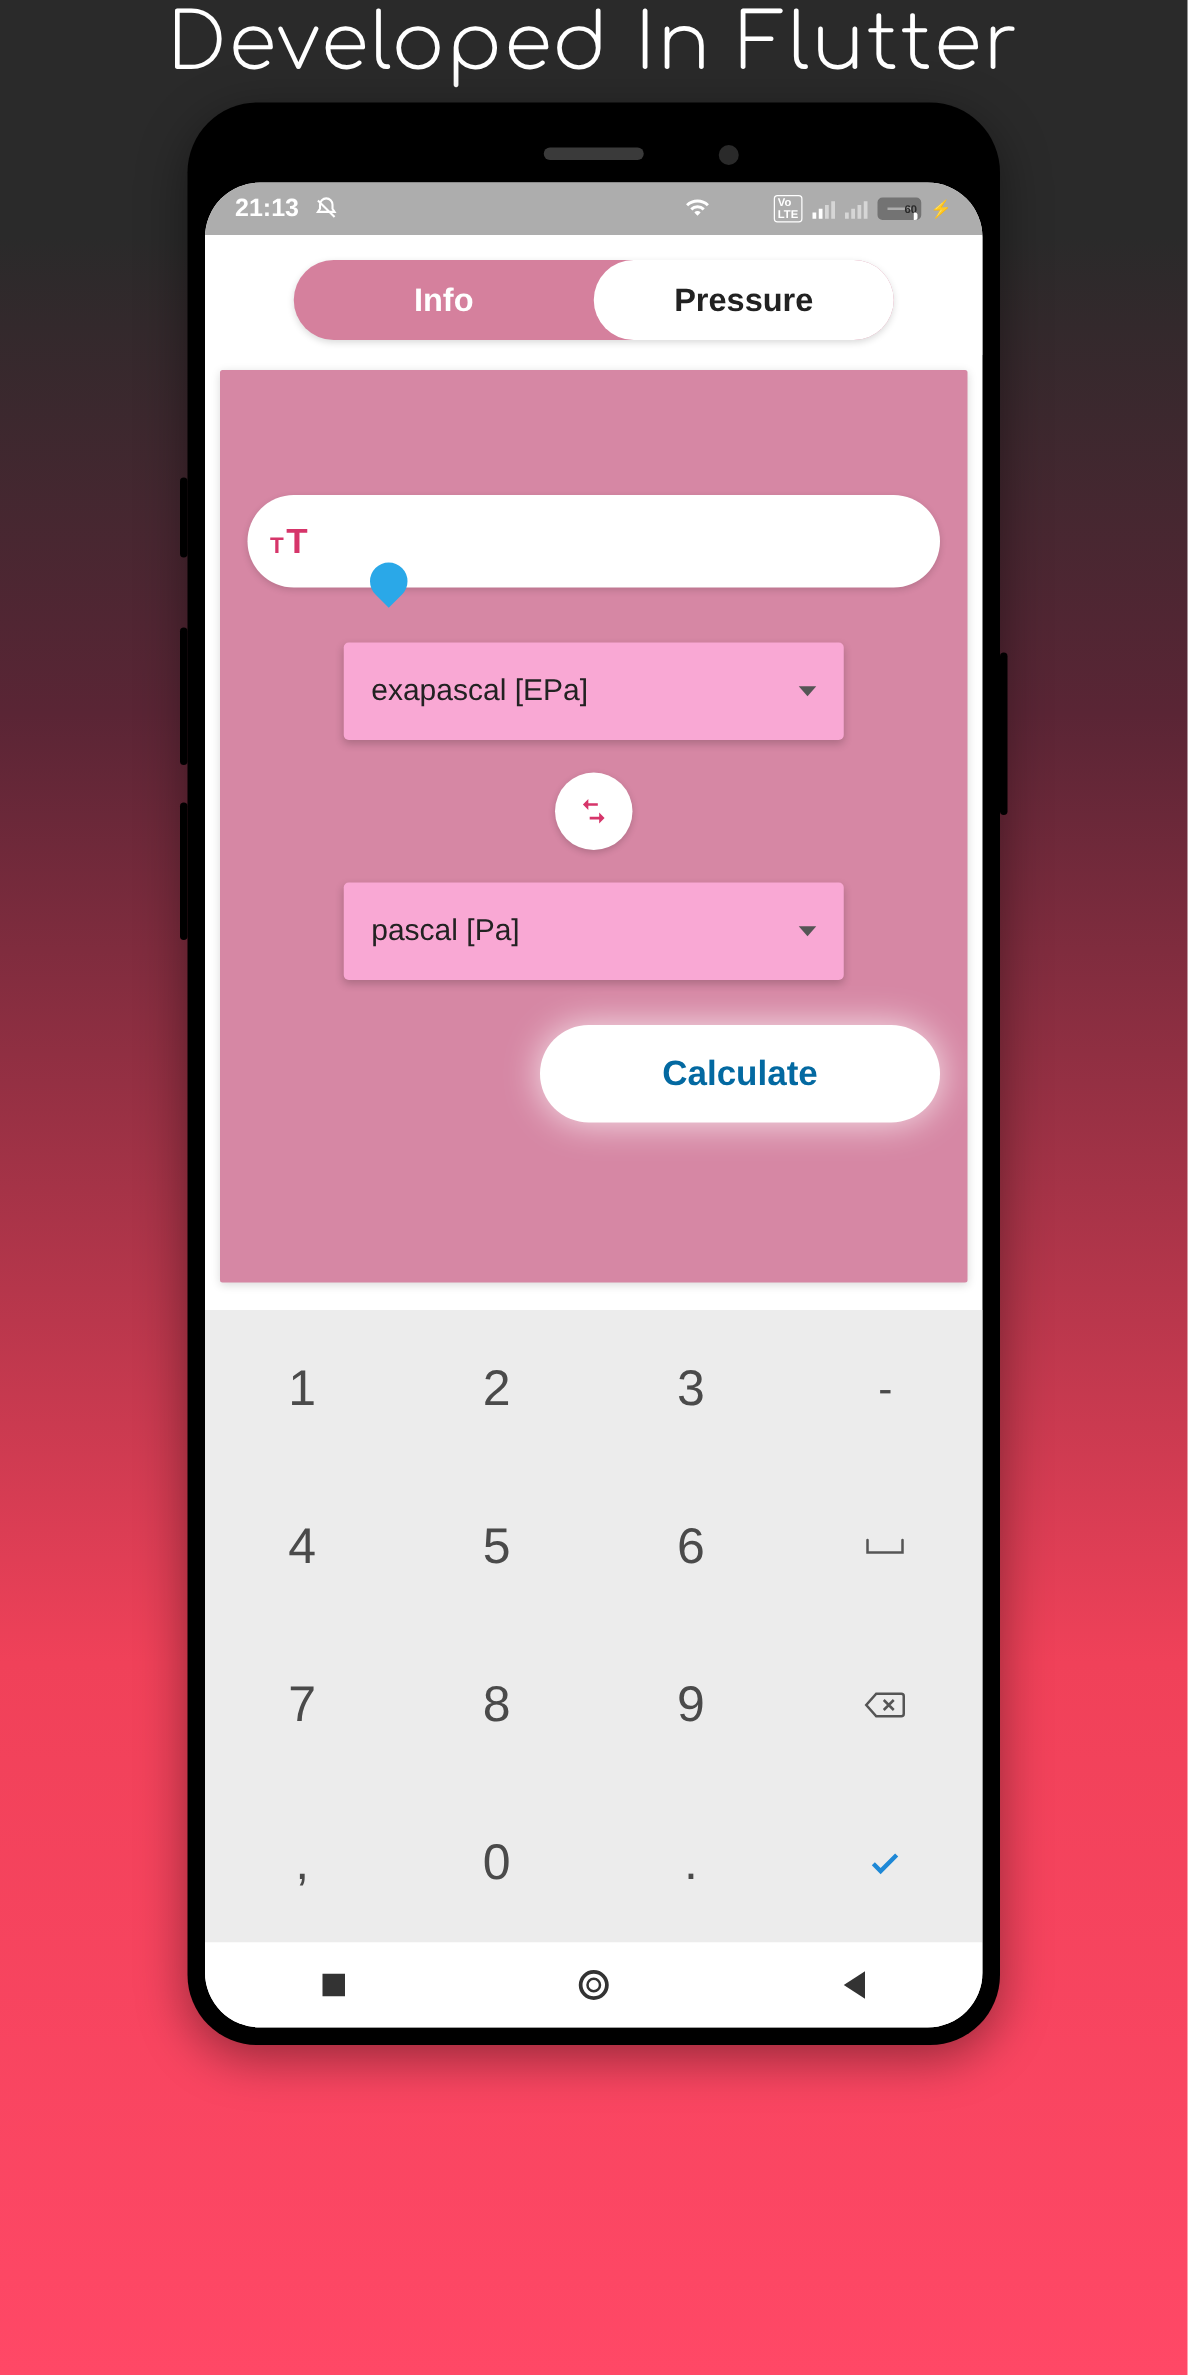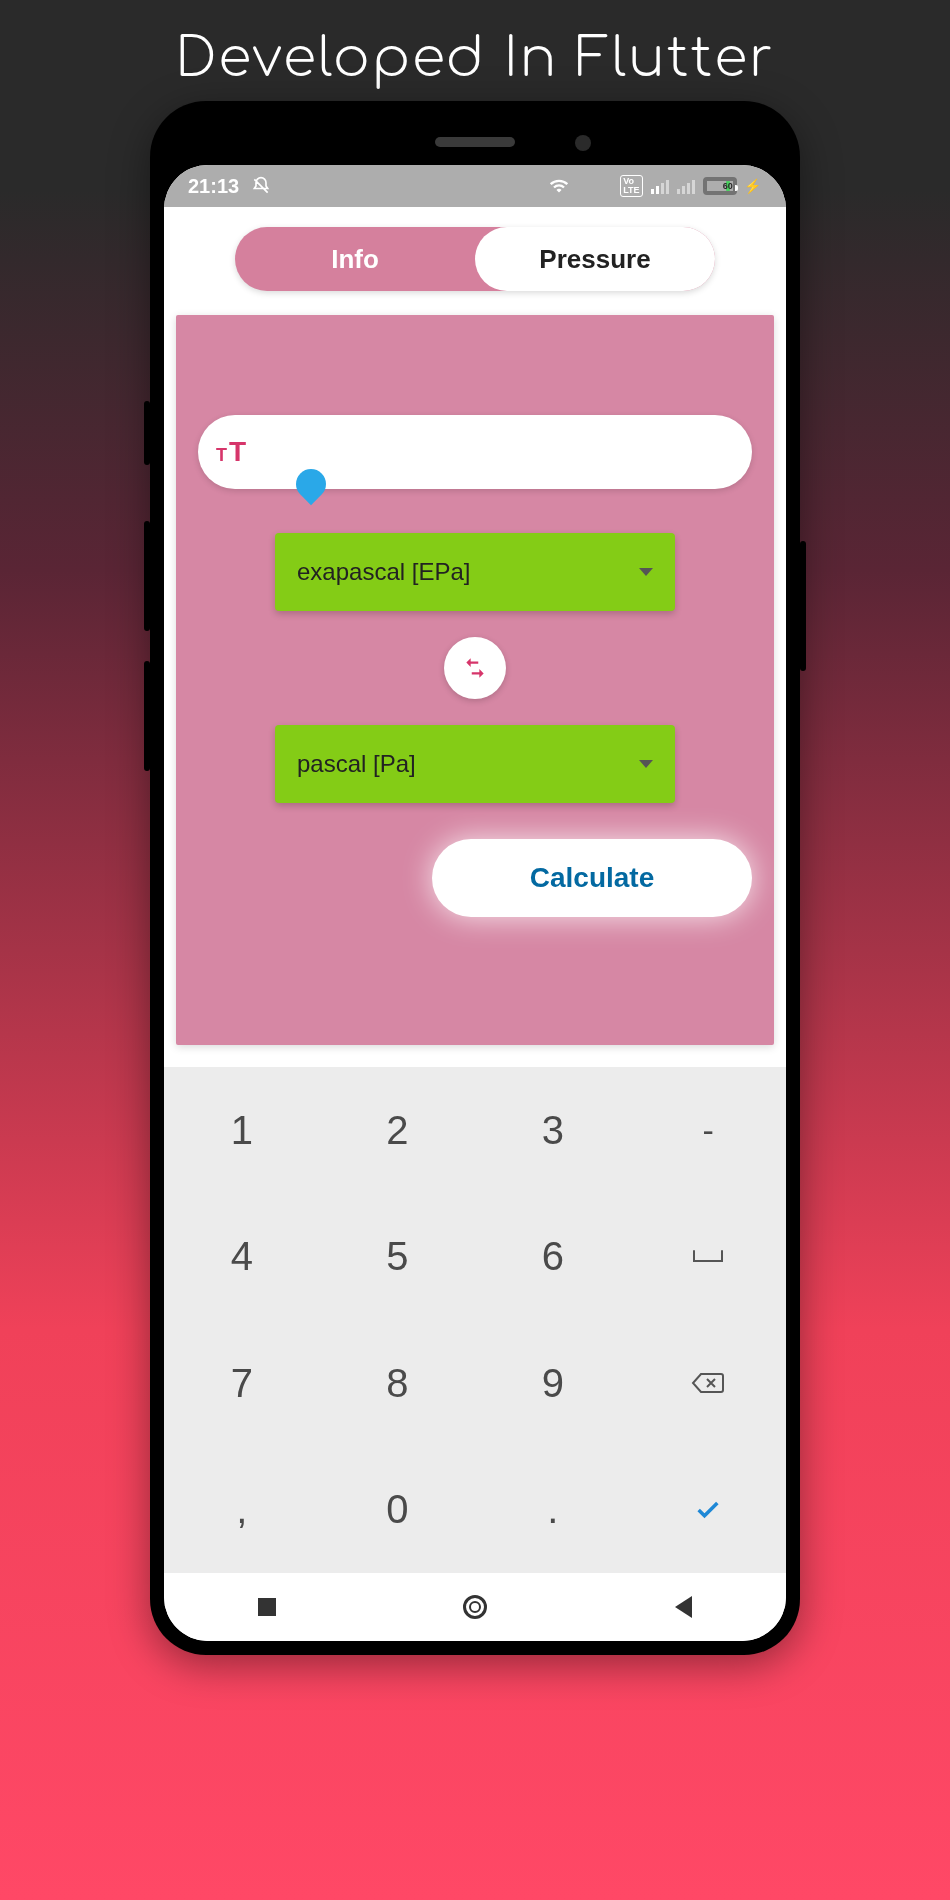--- a/index.html
+++ b/index.html
@@ -2,22 +2,22 @@
 <html><head>
 <meta charset="utf-8">
 <style>
 * { margin: 0; padding: 0; box-sizing: border-box; font-family: -apple-system, BlinkMacSystemFont, 'Segoe UI', sans-serif; }
 html, body { width: 950px; height: 1900px; overflow: hidden; }
 body {
   background: linear-gradient(to bottom, #2a2a2a 0%, #2a2a2a 10%, #5a2535 30%, #f04159 70%, #ff4866 100%);
   display: flex; flex-direction: column; align-items: center;
 }
 .headline {
-  color: #fff; font-size: 54px; font-weight: 300; letter-spacing: 2px;
-  margin-top: 28px; margin-bottom: 12px;
+  color: #fff; font-size: 62px; font-weight: 300; letter-spacing: 2px;
+  margin-bottom: 12px;
   font-family: 'Comfortaa', 'Arial Rounded MT Bold', sans-serif;
 }
 .phone {
   width: 650px; height: 1554px; background: #000; border-radius: 56px;
   padding: 14px; position: relative; box-shadow: 0 10px 40px rgba(0,0,0,.4);
 }
 .notch-bar { position:absolute; top:36px; left:50%; transform:translateX(-50%); display:flex; align-items:center; gap:36px; }
 .speaker { width: 80px; height: 10px; background:#3a3a3a; border-radius:6px; }
 .camera { width:16px; height:16px; background:#2a2a2a; border-radius:50%; position:absolute; top:34px; left: calc(50% + 100px); }
 .side-btn{position:absolute;background:#000;border-radius:4px;}
@@ -30,42 +30,42 @@
   display:flex; flex-direction:column; margin-top:50px; height:calc(100% - 50px);
 }
 .status-bar {
   height: 42px; background:#adadad; display:flex; align-items:center; justify-content:space-between;
   padding: 0 24px; color:#fff; font-size:20px; font-weight:600;
 }
 .status-left{display:flex;align-items:center;gap:12px;}
 .status-right{display:flex;align-items:center;gap:8px;}
 .bell-off{width:20px;height:20px;position:relative}
 .bell-off svg{width:100%;height:100%;fill:#fff}
-.battery{width:34px;height:18px;border:4px solid #737373;border-radius:4px;position:relative;display:flex;align-items:flex-start;padding-left:19px;}
+.battery{width:34px;height:18px;border:8px solid #737373;border-radius:4px;position:relative;display:flex;align-items:flex-start;padding-left:19px;}
 .battery::after{content:'';position:absolute;right:-5px;top:4px;width:3px;height:6px;background:#fff;border-radius:0 2px 2px 0;}
 .battery-fill{width:60%;height:100%;background:#4bd160;border-radius:1px;font-size:9px;color:#2a2a2a;display:flex;align-items:center;justify-content:center;font-weight:700;}
 .bolt{font-size:14px;color:#fff;}
 .sig{display:flex;align-items:flex-end;gap:2px;height:16px;}
 .sig span{width:3px;background:#fff;opacity:.5}
 .sig span:nth-child(1){height:5px}.sig span:nth-child(2){height:8px}.sig span:nth-child(3){height:11px}.sig span:nth-child(4){height:14px}
 .sig.act span:nth-child(1),.sig.act span:nth-child(2){opacity:1}
 
 .tabs-wrap{background:#fff;padding:20px 0 12px;display:flex;justify-content:center;}
 .tabs{display:flex;background:#d5809d;border-radius:40px;height:64px;width:480px;box-shadow:0 2px 6px rgba(0,0,0,.15);}
 .tab{flex:1;display:flex;align-items:center;justify-content:center;font-size:26px;font-weight:700;color:#fff;border-radius:40px;cursor:pointer;}
 .tab.active{background:#fff;color:#222;}
 
 .card{margin:12px 12px 0;background:#d687a4;border-radius:2px;flex:0 0 auto;padding:100px 22px 60px;box-shadow:0 2px 8px rgba(0,0,0,.15);height:730px;position:relative;}
 .input-pill{background:#fff;border-radius:40px;height:74px;display:flex;align-items:center;padding:0 28px 0 18px;position:relative;box-shadow:0 2px 6px rgba(0,0,0,.15);}
 .tt-ico{display:flex;align-items:flex-end;gap:2px;margin-right:18px;}
 .tt-ico .sm{font-size:18px;font-weight:800;color:#d6356a;}
 .tt-ico .lg{font-size:28px;font-weight:800;color:#d6356a;line-height:1;}
 .inp{border:none;outline:none;font-size:26px;color:#222;flex:1;background:transparent;}
 .cursor-drop{position:absolute;left:98px;top:54px;width:30px;height:30px;background:#2aa8e8;border-radius:50% 50% 50% 0;transform:rotate(-45deg);}
-.select-box{background:#84cc16;border-radius:4px;height:78px;display:flex;align-items:center;justify-content:space-between;padding:0 22px;width:400px;margin:44px auto 0;box-shadow:0 3px 7px rgba(0,0,0,.2);font-size:24px;color:#222;cursor:pointer;}
+.select-box{background:#f9a8d4;border-radius:4px;height:78px;display:flex;align-items:center;justify-content:space-between;padding:0 22px;width:400px;margin:44px auto 0;box-shadow:0 3px 7px rgba(0,0,0,.2);font-size:24px;color:#222;cursor:pointer;}
 .select-box .arrow{width:0;height:0;border-left:7px solid transparent;border-right:7px solid transparent;border-top:8px solid #555;}
 .swap-btn{width:62px;height:62px;background:#fff;border-radius:50%;margin:26px auto 0;display:flex;align-items:center;justify-content:center;box-shadow:0 2px 6px rgba(0,0,0,.18);cursor:pointer;}
 .swap-btn svg{width:26px;height:26px;fill:#d6356a;}
 .select-box.second{margin-top:26px;}
 .calc-btn{width:320px;height:78px;background:#fff;border-radius:44px;margin:36px 0 0 auto;display:flex;align-items:center;justify-content:center;font-size:28px;font-weight:600;color:#0369a1;box-shadow:0 0 30px rgba(255,255,255,.8);cursor:pointer;}
 
 .keypad{margin-top:22px;background:#ececec;flex:1;display:grid;grid-template-columns:repeat(4,1fr);grid-template-rows:repeat(4,1fr);}
 .key{display:flex;align-items:center;justify-content:center;font-size:40px;color:#4a4a4a;cursor:pointer;user-select:none;}
 .key.small{font-size:34px;}
 .key svg{width:34px;height:28px;stroke:#555;fill:none;stroke-width:2;}

